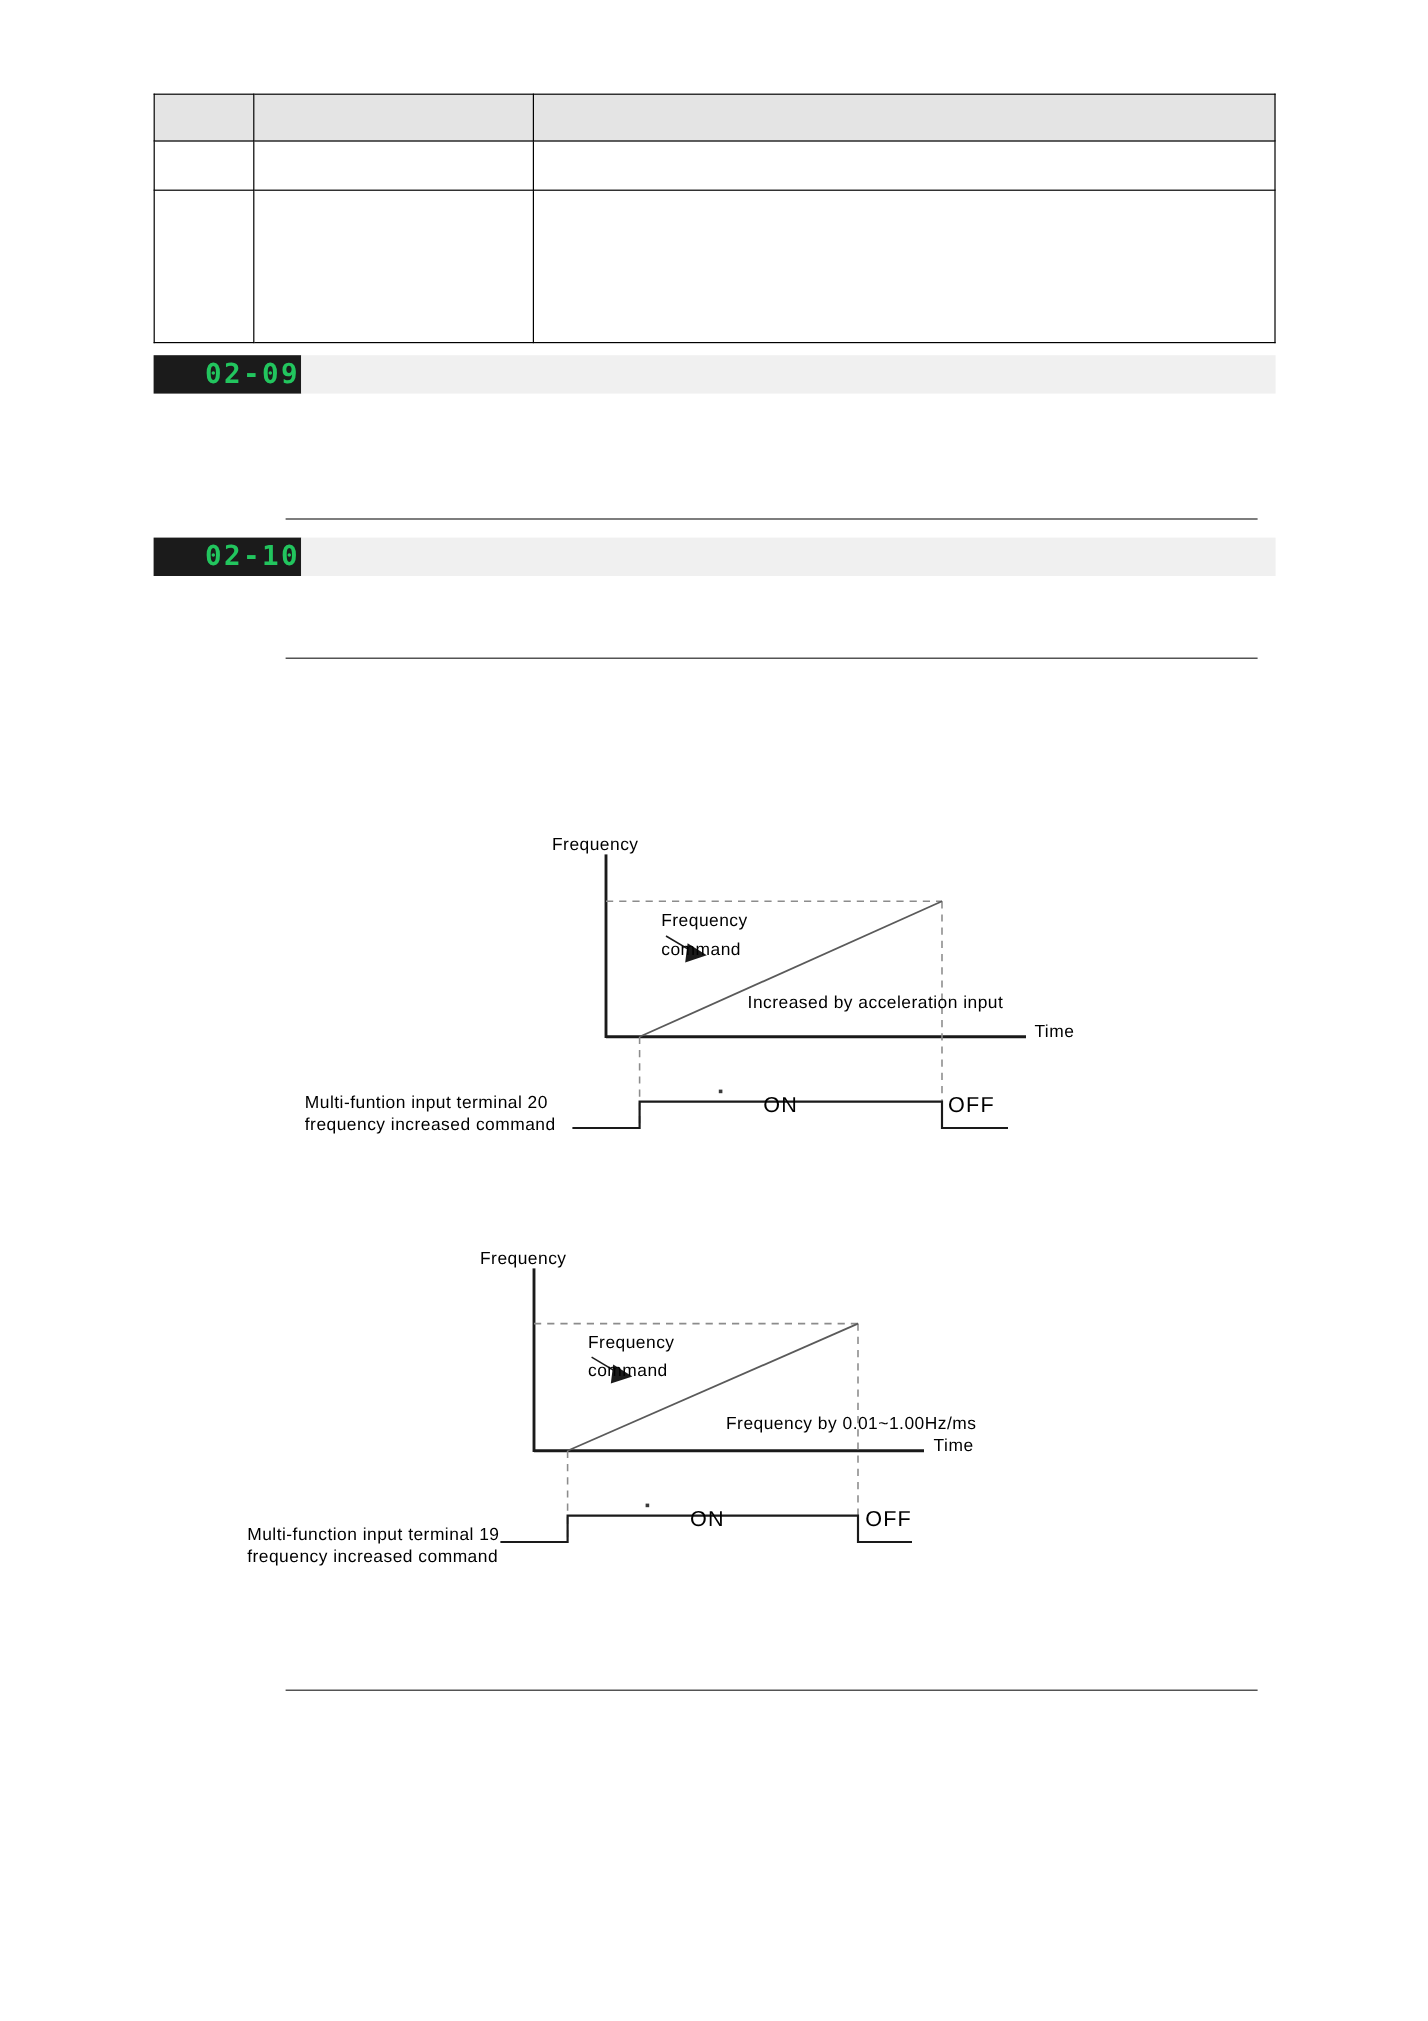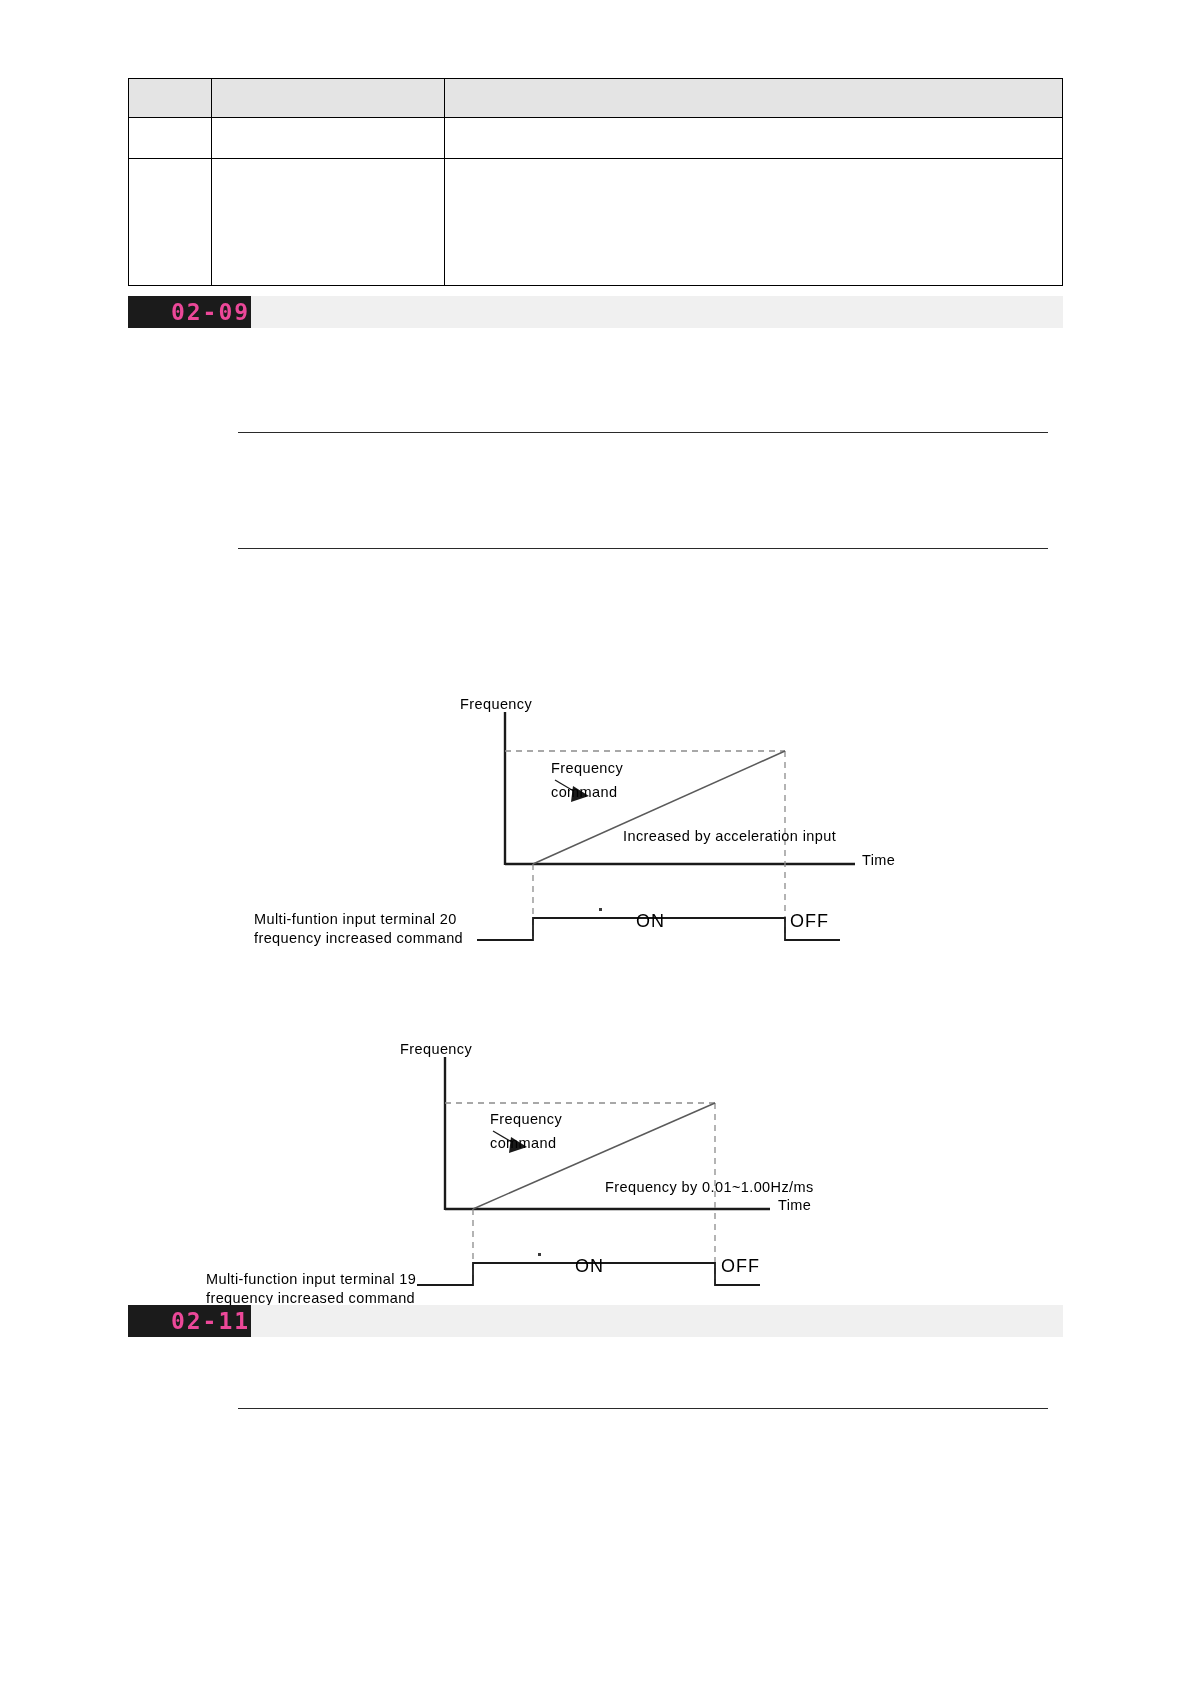--- a/index.html
+++ b/index.html
@@ -23,21 +23,21 @@
   .param-table thead th{background:#e4e4e4;height:38px;}
   .param-table .r1 td{height:40px;}
   .param-table .r2 td{height:126px;}
   .col-a{width:82px;}
   .col-b{width:232px;}
   .col-c{width:auto;}
 
   
   .pbar{position:absolute;height:32px;display:flex;align-items:stretch;}
   .pbadge{
-    background:#1b1b1b;color:#ec4899;
+    background:#1b1b1b;color:#22c55e;
     width:123px;height:32px;
     display:flex;align-items:center;justify-content:center;
     font-family:"DejaVu Sans Mono","Liberation Mono",monospace;
     font-size:23px;font-weight:bold;letter-spacing:2px;
     box-sizing:border-box;
     padding-left:42px;
   }
   .pstrip{background:#f0f0f0;height:32px;flex:1;}
 
   
@@ -79,20 +79,24 @@
     </tbody>
   </table>
 
   <div class="pbar" style="left:128px;top:296px;width:935px;">
     <div class="pbadge">02-09</div>
     <div class="pstrip"></div>
   </div>
 
   <div class="hr" style="left:238px;top:432px;width:810px;"></div>
 
+  <div class="pbar" style="left:128px;top:448px;width:935px;">
+    <div class="pbadge">02-10</div>
+    <div class="pstrip"></div>
+  </div>
 
   <div class="hr" style="left:238px;top:548px;width:810px;"></div>
 
   <div class="diagram" style="left:255px;top:690px;width:660px;height:270px;">
 
     <svg class="dg-svg" width="660" height="270" viewBox="0 0 660 270">
 
       <line x1="250" y1="22" x2="250" y2="175" stroke="#1a1a1a" stroke-width="2.4"></line>
 
       <line x1="250" y1="174" x2="600" y2="174" stroke="#1a1a1a" stroke-width="2.4"></line>
@@ -146,20 +150,16 @@
     <div class="dg-label" style="left:290px;top:100px;">command</div>
     <div class="dg-label" style="left:405px;top:144px;">Frequency by 0.01~1.00Hz/ms</div>
     <div class="dg-label small" style="left:375px;top:221px;">ON</div>
     <div class="dg-label small" style="left:521px;top:221px;">OFF</div>
     <div class="dg-label lh" style="left:6px;top:235px;width:240px;">
       <span>Multi-function input terminal 19</span><br>
       <span>frequency increased command</span>
     </div>
   </div>
 
-  <div class="pbar" style="left:128px;top:1305px;width:935px;">
-    <div class="pbadge">02-11</div>
-    <div class="pstrip"></div>
-  </div>
 
   <div class="hr" style="left:238px;top:1408px;width:810px;"></div>
 
 </div>
 
 </body></html>

